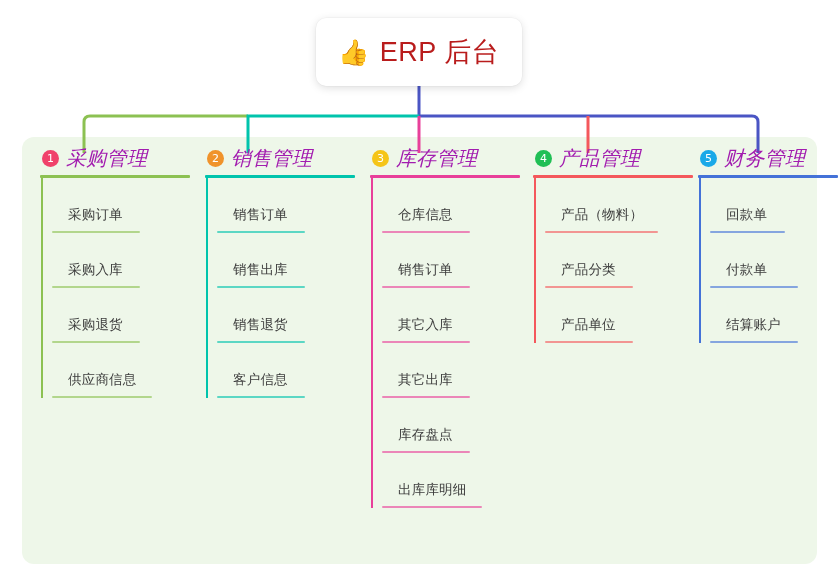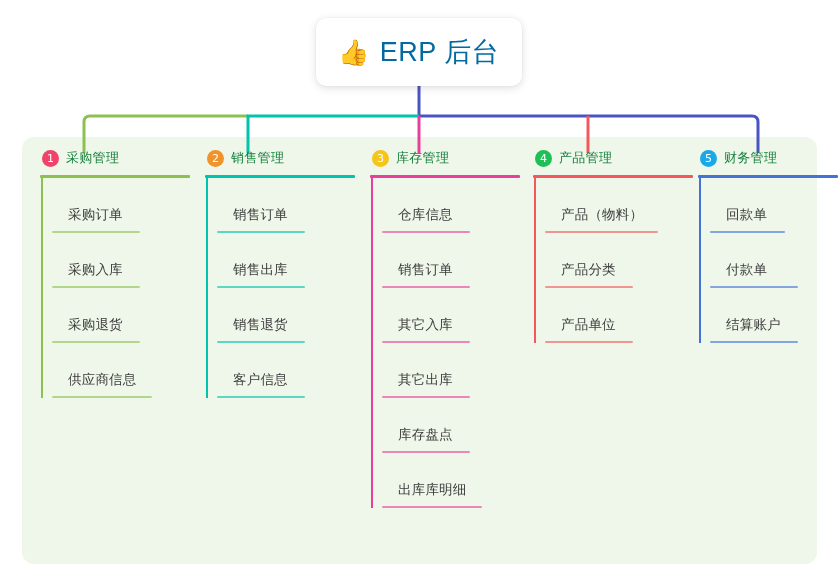--- a/index.html
+++ b/index.html
@@ -35,21 +35,21 @@
     gap: 10px;
     z-index: 6;
   }
   #root-emoji {
     font-size: 25px;
     line-height: 1;
     font-family: "DejaVu Sans", sans-serif;
   }
   #root-title {
     font-size: 27px;
-    color: #0369a1;
+    color: #b91c1c;
     letter-spacing: 0.5px;
     white-space: nowrap;
   }
 
   
   #panel {
     position: absolute;
     left: 22px;
     top: 137px;
     width: 795px;
@@ -86,24 +86,25 @@
     height: 17px;
     border-radius: 50%;
     color: #ffffff;
     font-size: 11px;
     line-height: 17px;
     text-align: center;
     font-family: "DejaVu Sans", sans-serif;
     flex: 0 0 auto;
   }
   .col-title {
-    font-size: 13px;
-    color: #15803d;
+    font-size: 20px;
+    color: #a21caf;
     white-space: nowrap;
     letter-spacing: 0.3px;
+    font-style: italic;
   }
   .col-underline {
     height: 3px;
     border-radius: 1px;
     margin-top: 5px;
   }
 
   
   .leaf-list {
     position: relative;

